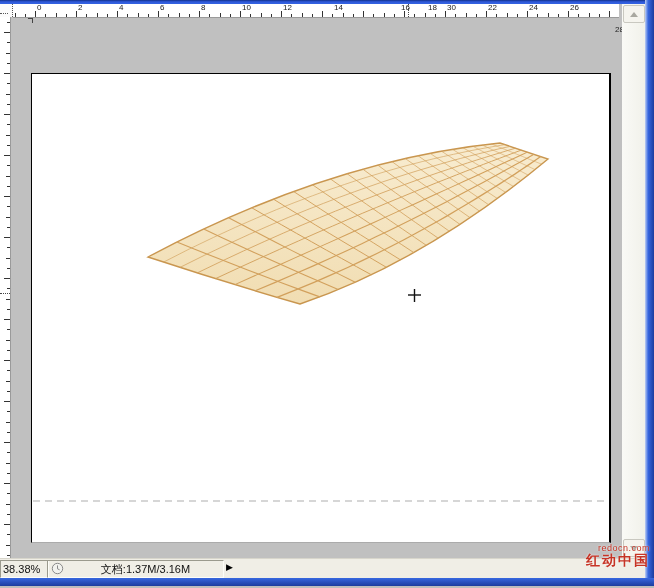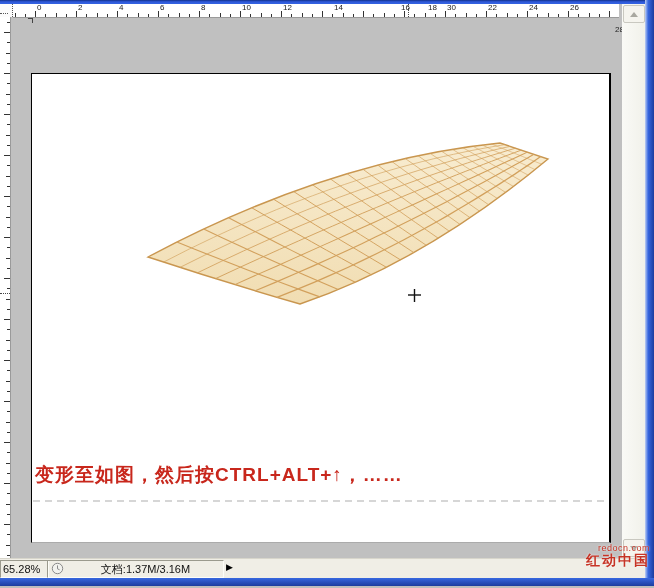--- a/index.html
+++ b/index.html
@@ -209,21 +209,20 @@
       <div class="tick" style="top: 527.5px; width: 4px;"></div>
       <div class="tick" style="top: 537.75px; width: 3px;"></div>
       <div class="v-marker" style="top: 276px;"></div>
     </div>
 
   <div class="canvas-area"></div>
 
   <div class="page"></div>
   <div class="corner-mark"></div>
 
-  <div class="annotation" style="color: rgb(200, 39, 28);">变形至如图，然后按CTRL+ALT+↑，……</div>
 
   <svg class="overlay-svg" id="overlay" width="654" height="588" viewBox="0 0 654 588">
     <defs>
       <linearGradient id="tileGrad" x1="0" y1="0" x2="0" y2="1">
         <stop offset="0" id="tg0" stop-color="#F8ECD0"></stop>
         <stop offset="1" id="tg1" stop-color="#F1DDB2"></stop>
       </linearGradient>
     </defs>
     <g id="gridgroup">
         <path d="M148,257 Q330,160 500,143 Q524,151 548,159 Q424,262 300,304 Q224,282 148,257 Z" fill="url(#tileGrad)" stroke="#C9964F" stroke-width="1.4"></path>
@@ -270,21 +269,21 @@
       </svg>
     </div>
     <div class="sb-btn sb-down">
       <svg width="8" height="5" viewBox="0 0 8 5">
         <path d="M0 0 L8 0 L4 5 Z" fill="#A9A8A0"></path>
       </svg>
     </div>
   </div>
 
   <div class="statusbar">
-    <div class="zoom-field sunken">65.28%</div>
+    <div class="zoom-field sunken">38.38%</div>
     <div class="info-group sunken">
       <div class="clock-icon-wrap">
         <svg width="13" height="13" viewBox="0 0 13 13">
           <circle cx="6.5" cy="6.5" r="5.2" fill="#F2F2EE" stroke="#8A8A8A" stroke-width="1"></circle>
           <path d="M6.5 3.4 L6.5 6.8 L8.6 7.8" fill="none" stroke="#8A8A8A" stroke-width="1"></path>
         </svg>
       </div>
       <div class="doc-info">文档:1.37M/3.16M</div>
     </div>
     <div class="status-arrow">▶</div>

